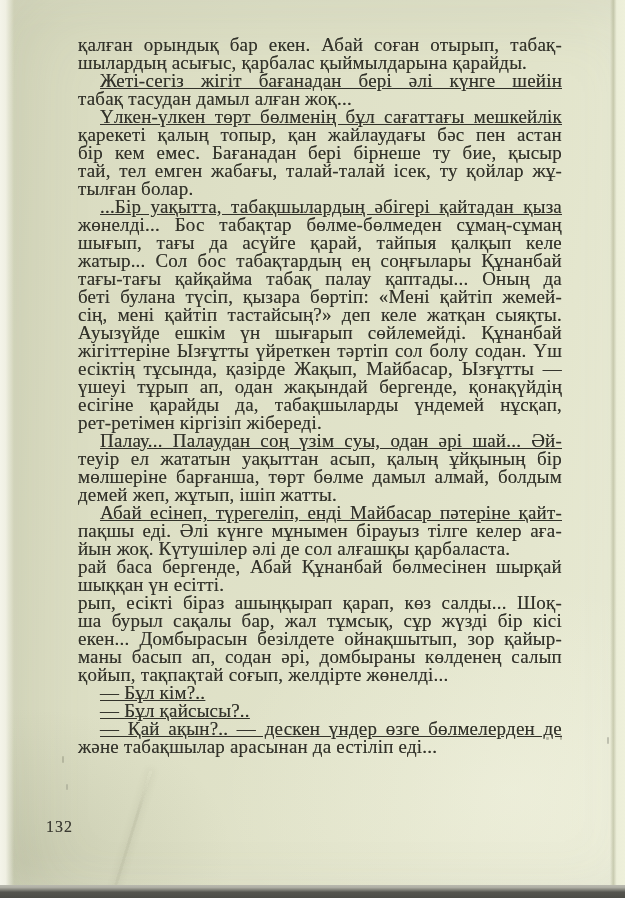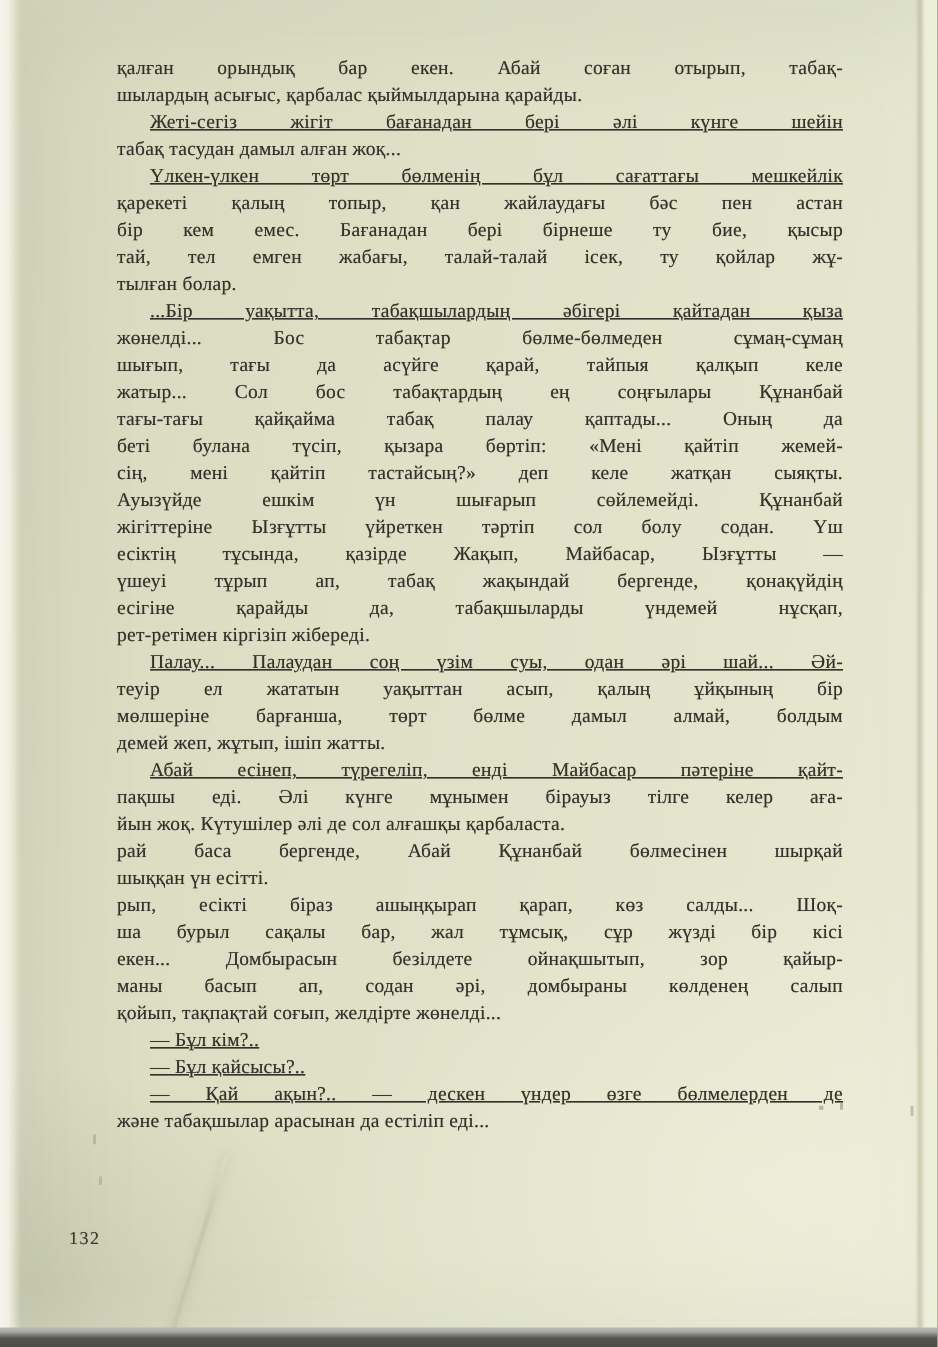--- a/index.html
+++ b/index.html
@@ -43,40 +43,40 @@
   .m2 { left: 560px; top: 735px; width: 2px; height: 5px; }
   .m3 { left: 607px; top: 737px; width: 2px; height: 7px; opacity: .8; }
   .m4 { left: 62px;  top: 756px; width: 2px; height: 7px; opacity: .7; }
   .m5 { left: 66px;  top: 784px; width: 2px; height: 6px; opacity: .6; }
 
   
   .text-block {
     position: absolute;
     left: 78px; top: 36px; width: 484px;
     color: #32322a;
-    font-size: 13px;
+    font-size: 19px;
     letter-spacing: 0.2px;
     text-shadow: 0 0 0.5px rgba(55,55,45,0.55);
   }
   .line {
     height: 18px;
     line-height: 18px;
     white-space: nowrap;
     text-align: left;
   }
   .line.j {
     white-space: normal;
     text-align: justify;
     text-align-last: justify;
   }
   .line.indent { padding-left: 22px; text-decoration: underline; }
   .page-number {
     position: absolute;
     left: 46px; top: 818px;
-    font-size: 12px;
+    font-size: 16px;
     letter-spacing: 1px;
     color: #3a3a31;
     text-shadow: 0 0 0.5px rgba(55,55,45,0.5);
   }
 </style>
 </head>
 <body>
 
 <div class="page">
   <div class="edge-left"></div>
@@ -101,21 +101,21 @@
       <div class="line indent j">...Бір уақытта, табақшылардың әбігері қайтадан қыза</div>
       <div class="line j">жөнелді... Бос табақтар бөлме-бөлмеден сұмаң-сұмаң</div>
       <div class="line j">шығып, тағы да асүйге қарай, тайпыя қалқып келе</div>
       <div class="line j">жатыр... Сол бос табақтардың ең соңғылары Құнанбай</div>
       <div class="line j">тағы-тағы қайқайма табақ палау қаптады... Оның да</div>
       <div class="line j">беті булана түсіп, қызара бөртіп: «Мені қайтіп жемей-</div>
       <div class="line j">сің, мені қайтіп тастайсың?» деп келе жатқан сыяқты.</div>
       <div class="line j">Ауызүйде ешкім үн шығарып сөйлемейді. Құнанбай</div>
       <div class="line j">жігіттеріне Ызғұтты үйреткен тәртіп сол болу содан. Үш</div>
       <div class="line j">есіктің тұсында, қазірде Жақып, Майбасар, Ызғұтты —</div>
-      <div class="line j">үшеуі тұрып ап, табақ жақындай бергенде, қонақүйдің</div>
+      <div class="line j">үшеуі тұрып ап, одан жақындай бергенде, қонақүйдің</div>
       <div class="line j">есігіне қарайды да, табақшыларды үндемей нұсқап,</div>
       <div class="line">рет-ретімен кіргізіп жібереді.</div>
       <div class="line indent j">Палау... Палаудан соң үзім суы, одан әрі шай... Әй-</div>
       <div class="line j">теуір ел жататын уақыттан асып, қалың ұйқының бір</div>
       <div class="line j">мөлшеріне барғанша, төрт бөлме дамыл алмай, болдым</div>
       <div class="line">демей жеп, жұтып, ішіп жатты.</div>
       <div class="line indent j">Абай есінеп, түрегеліп, енді Майбасар пәтеріне қайт-</div>
       <div class="line j">пақшы еді. Әлі күнге мұнымен бірауыз тілге келер аға-</div>
       <div class="line">йын жоқ. Күтушілер әлі де сол алғашқы қарбаласта.</div>
       <div class="line j">рай баса бергенде, Абай Құнанбай бөлмесінен шырқай</div>

